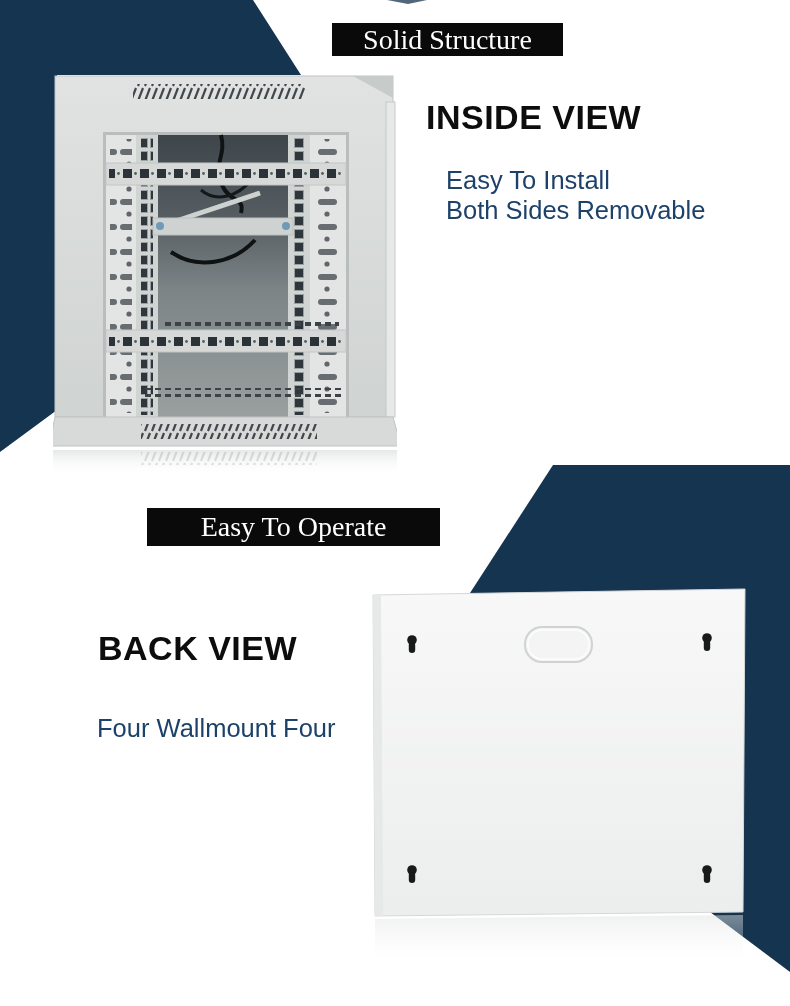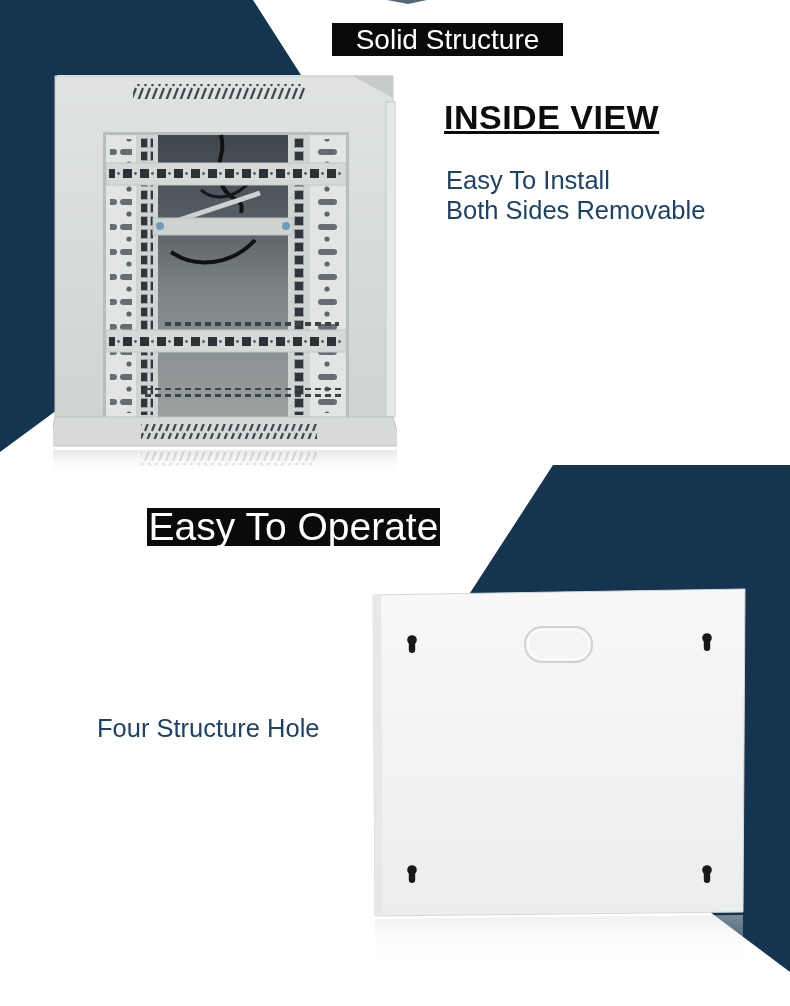--- a/index.html
+++ b/index.html
@@ -9,29 +9,29 @@
   html,body{margin:0;padding:0;background:#ffffff;}
   .canvas{
     position:relative;width:790px;height:1006px;background:#ffffff;
     overflow:hidden;font-family:"Liberation Sans",sans-serif;
   }
   .decor{position:absolute;left:0;top:0;width:790px;height:1006px;}
   .navy{fill:var(--navy);}
   .photo{position:absolute;}
   .banner{
     position:absolute;background:var(--banner-bg);color:var(--banner-text);
-    text-align:center;white-space:nowrap;
+    text-align:center;white-space:nowrap;font-family:Liberation Serif, serif;
   }
   .banner.b1{left:332px;top:23px;width:231px;height:33px;font-size:28px;line-height:33px;}
-  .banner.b2{left:147px;top:508px;width:293px;height:38px;font-size:39px;line-height:38px;}
+  .banner.b2{left:147px;top:508px;width:293px;height:38px;font-size:28px;line-height:38px;}
   .heading{
     position:absolute;color:var(--heading);font-weight:bold;font-size:34px;
     letter-spacing:.5px;white-space:nowrap;
   }
-  .heading.h1{left:444px;top:98px;text-decoration:underline;}
+  .heading.h1{left:426px;top:98px;}
   .heading.h2{left:98px;top:629px;}
   .sub{
     position:absolute;color:var(--sub);font-size:25.5px;line-height:30px;white-space:nowrap;
   }
   .sub.s1{left:446px;top:165px;}
   .sub.s2{left:97px;top:713px;}
 </style>
 </head>
 <body>
 
@@ -173,18 +173,19 @@
 
   <div class="heading h1">INSIDE VIEW</div>
 
   <div class="sub s1">
     <div>Easy To Install</div>
     <div>Both Sides Removable</div>
   </div>
 
   <div class="banner b2">Easy To Operate</div>
 
+  <div class="heading h2">BACK VIEW</div>
 
   <div class="sub s2">
-    <div>Four Structure Hole</div>
+    <div>Four Wallmount Four</div>
   </div>
 
 </div>
 
 </body></html>

